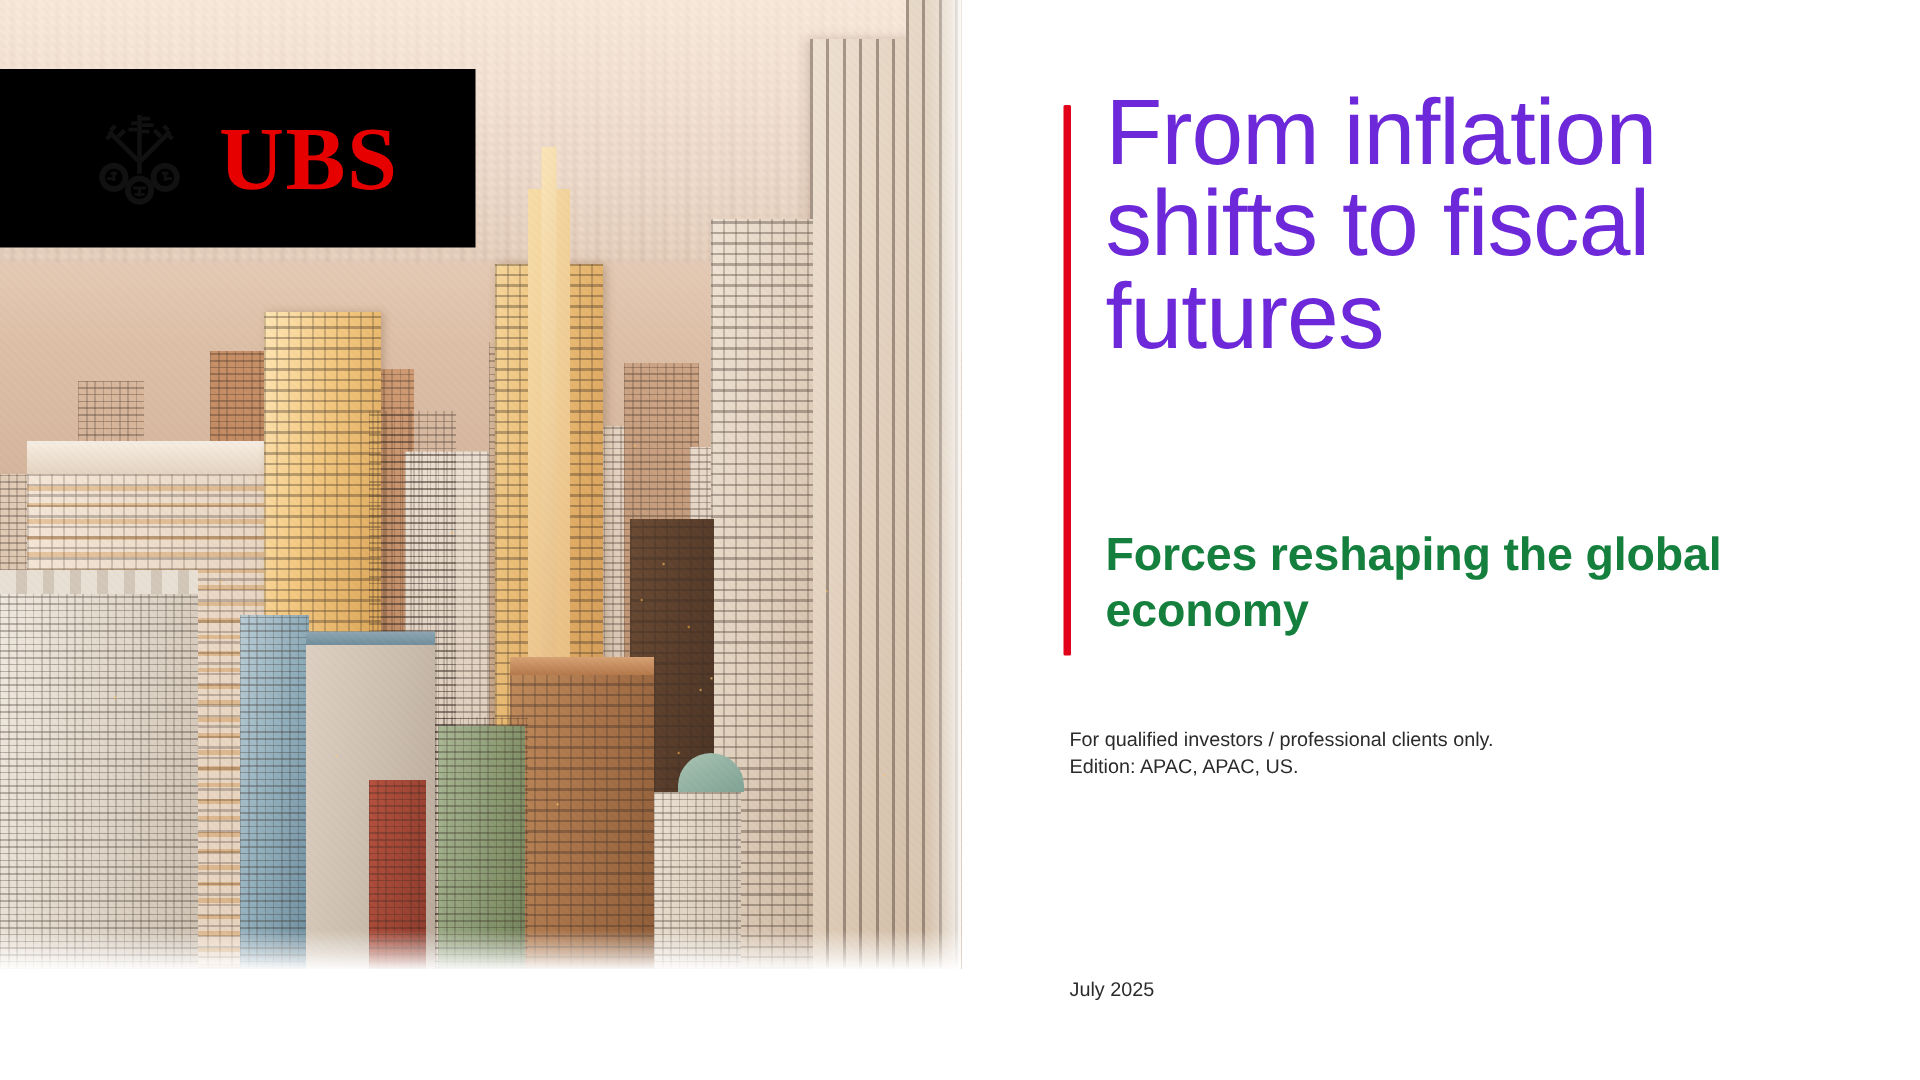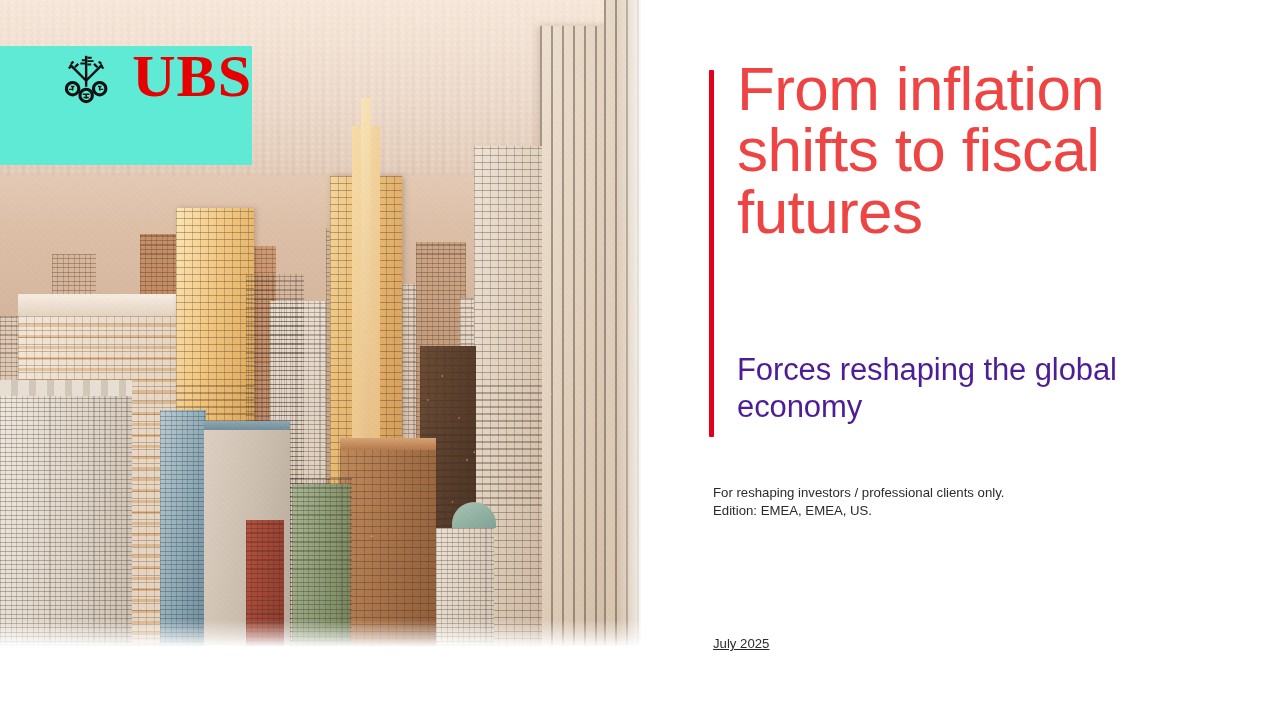--- a/index.html
+++ b/index.html
@@ -83,45 +83,45 @@
   .photo .rightfade{
     position:absolute; right:0; top:0; width:22px; height:646px;
     background:linear-gradient(90deg, rgba(255,255,255,0) 0%, rgba(255,255,255,.50) 70%, rgba(255,255,255,.90) 100%);
   }
   .photo .grain{
     position:absolute; inset:0; opacity:.18;
     background:repeating-linear-gradient(45deg, rgba(120,96,80,.10) 0 2px, rgba(255,245,235,.08) 2px 4px);
   }
 
   
-  .logo-plate{ position:absolute; left:0; top:46px; width:252px; height:119px;
-               background:#5eead4; display:flex; z-index:6; }
+  .logo-plate{ position:absolute; left:0; top:46px; width:317px; height:119px;
+               background:#000000; display:flex; align-items:center; z-index:6; }
   .logo-keys{ margin-left:62px; width:62px; height:66px; }
   .logo-word{ margin-left:22px; color:#e60000; font-family:"Liberation Serif", serif;
               font-weight:bold; font-size:60px; letter-spacing:1px; line-height:1; }
 
   
   .content{ position:absolute; left:700px; top:0; width:560px; height:720px; }
 
   .accent-bar{ position:absolute; left:9px; top:70px; width:5px; height:367px;
                background:#e2001a; border-radius:1px; }
 
   .title{ position:absolute; left:37px; top:58px; width:500px;
-          font-size:62px; line-height:0.99; font-weight:400; color:#ef4444;
+          font-size:62px; line-height:0.99; font-weight:400; color:#6d28d9;
           letter-spacing:-0.6px; }
 
   .subtitle{ position:absolute; left:37px; top:352px; width:500px;
-             font-size:31px; line-height:1.18; font-weight:400; color:#4c1d95;
+             font-size:31px; line-height:1.18; font-weight:700; color:#15803d;
              letter-spacing:-0.1px; }
 
   .fineprint{ position:absolute; left:13px; top:484px; width:512px;
               font-size:13.2px; line-height:17.5px; color:#2b2b2b; }
   .fineprint .ln{ display:block; white-space:nowrap; }
   .fineprint .ln.wrap{ white-space:normal; }
-  .date{ position:absolute; left:13px; top:636px; font-size:13.2px; color:#2b2b2b;text-decoration:underline; }
+  .date{ position:absolute; left:13px; top:652px; font-size:13.2px; color:#2b2b2b; }
 </style>
 </head>
 <body>
 
 <div class="slide">
 
   <div class="photo">
     <div class="sky"></div>
     <div class="haze"></div>
     <div class="haze2"></div>
@@ -256,20 +256,20 @@
 
   <div class="content">
 
     <div class="accent-bar"></div>
 
     <h1 class="title">From inflation shifts to fiscal futures</h1>
 
     <h2 class="subtitle">Forces reshaping the global economy</h2>
 
     <div class="fineprint">
-      <span class="ln">For reshaping investors / professional clients only.</span>
-      <span class="ln">Edition: EMEA, EMEA, US.</span>
+      <span class="ln">For qualified investors / professional clients only.</span>
+      <span class="ln">Edition: APAC, APAC, US.</span>
     </div>
 
     <div class="date">July 2025</div>
   </div>
 
 </div>
 
 </body></html>

